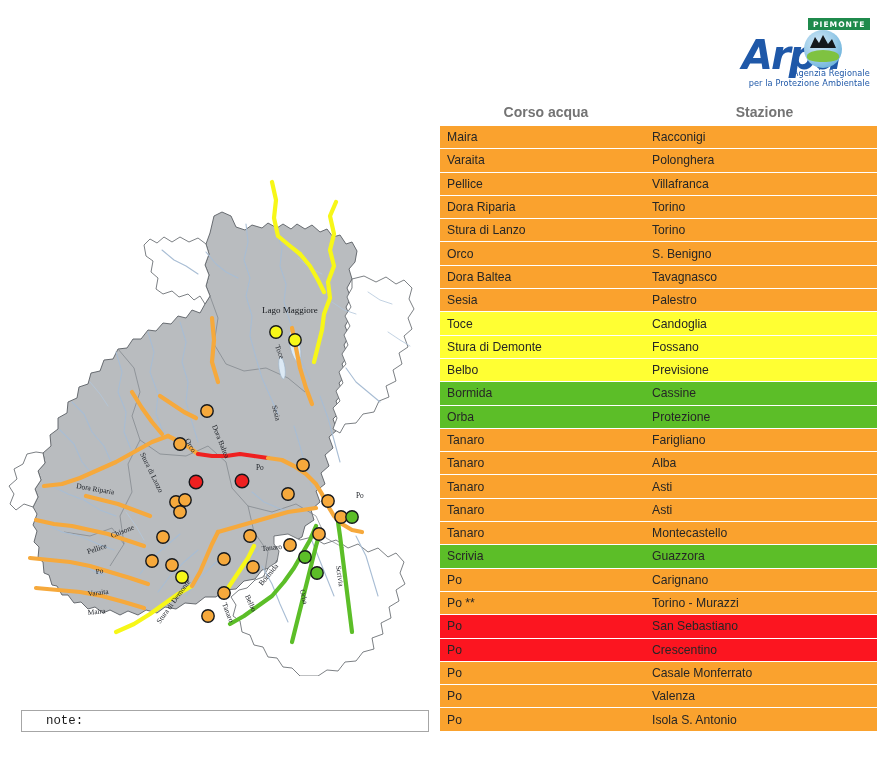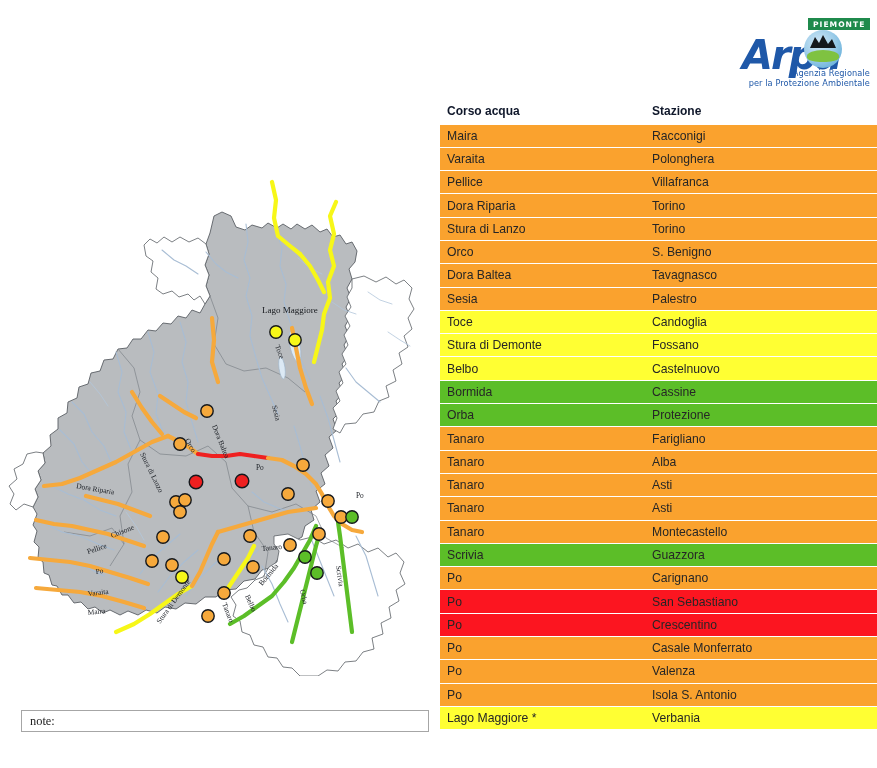--- a/index.html
+++ b/index.html
@@ -86,35 +86,35 @@
 
   
   #footnote {
     position: absolute; left: 21px; top: 676px; width: 410px;
     font-size: 11.8px; color: #1b1b1b; line-height: 1.35;
   }
   #note-box {
     position: absolute; left: 21px; top: 710px;
     width: 408px; height: 22px;
     border: 1px solid #a6a6a6; background: #ffffff;
-    font-family: Liberation Serif, serif;
+    font-family: Liberation Mono, monospace;
     font-size: 12.4px; color: #1b1b1b;
-    padding: 0 0 0 8px;
+    padding: 0 0 0 24px;
   }
 
   
   #fc-table {
     position: absolute; left: 440px; top: 100px;
     width: 437px;
     border-collapse: collapse;
     table-layout: fixed;
   }
   #fc-table th {
-    text-align: left;
-    font-size: 12px; font-weight: bold; color: #0f172a;
+    text-align: center;
+    font-size: 14px; font-weight: bold; color: #737373;
     padding: 4px 0 5px 7px;
     background: #ffffff;
     border-bottom: 1px solid #ffffff;
     height: 24px;
   }
   #fc-table td {
     font-size: 12.2px; color: #262626;
     padding: 3px 0 3px 7px;
     height: 23.3px;
     border-bottom: 1.3px solid #ffffff;
@@ -407,21 +407,21 @@
         <tr class="lvl-yellow">
           <td>Toce</td>
           <td>Candoglia</td>
         </tr>
         <tr class="lvl-yellow">
           <td>Stura di Demonte</td>
           <td>Fossano</td>
         </tr>
         <tr class="lvl-yellow">
           <td>Belbo</td>
-          <td>Castelnuovo</td>
+          <td>Previsione</td>
         </tr>
         <tr class="lvl-green">
           <td>Bormida</td>
           <td>Cassine</td>
         </tr>
         <tr class="lvl-green">
           <td>Orba</td>
           <td>Protezione</td>
         </tr>
         <tr class="lvl-orange">
@@ -445,40 +445,40 @@
           <td>Montecastello</td>
         </tr>
         <tr class="lvl-green">
           <td>Scrivia</td>
           <td>Guazzora</td>
         </tr>
         <tr class="lvl-orange">
           <td>Po</td>
           <td>Carignano</td>
         </tr>
+        <tr class="lvl-orange">
+          <td>Po **</td>
+          <td>Torino - Murazzi</td>
+        </tr>
         <tr class="lvl-red">
           <td>Po</td>
           <td>San Sebastiano</td>
         </tr>
         <tr class="lvl-red">
           <td>Po</td>
           <td>Crescentino</td>
         </tr>
         <tr class="lvl-orange">
           <td>Po</td>
           <td>Casale Monferrato</td>
         </tr>
         <tr class="lvl-orange">
           <td>Po</td>
           <td>Valenza</td>
         </tr>
         <tr class="lvl-orange">
           <td>Po</td>
           <td>Isola S. Antonio</td>
-        </tr>
-        <tr class="lvl-yellow">
-          <td>Lago Maggiore *</td>
-          <td>Verbania</td>
         </tr>
       </tbody>
   </table>
 
 </div>
 
 </body></html>

